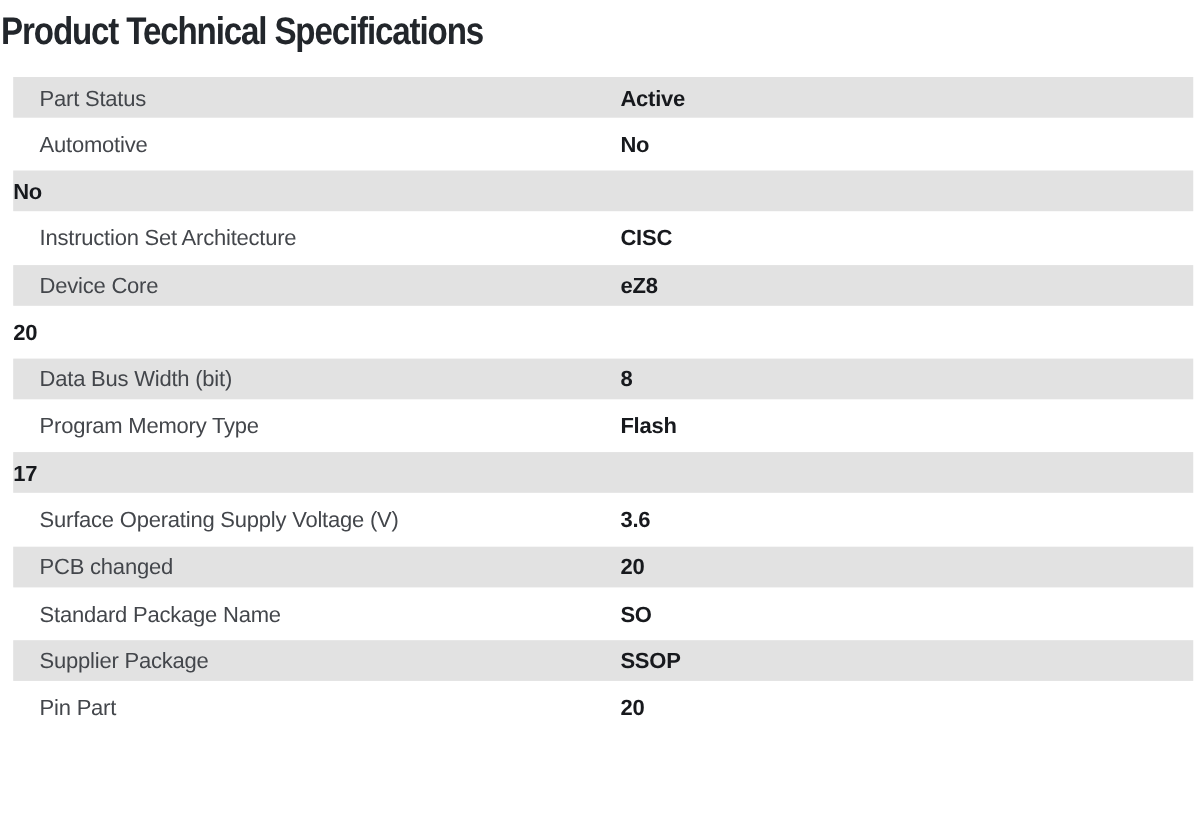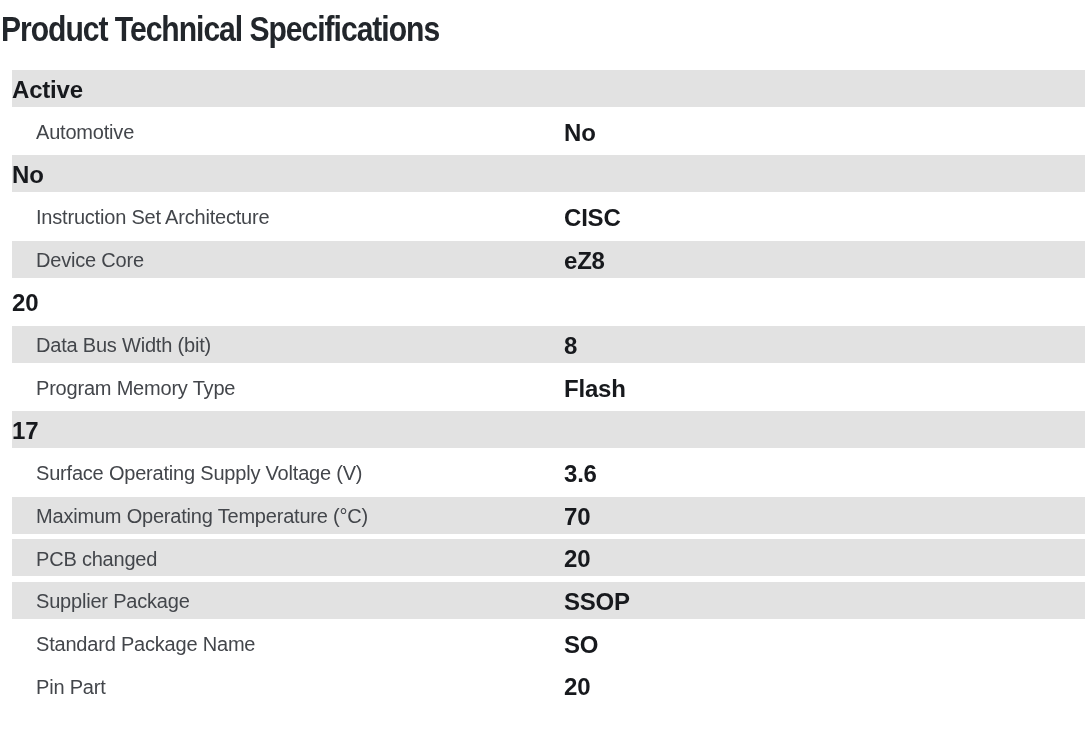--- a/index.html
+++ b/index.html
@@ -44,34 +44,35 @@
   .spec-label {
     width: 552px;
     padding-left: 24px;
     font-size: 20px;
     color: var(--label-text);
     letter-spacing: -0.2px;
     white-space: nowrap;
   }
   .spec-value {
     flex: 1;
-    font-size: 24px;
+    font-size: 20px;
     font-weight: bold;
     color: var(--value-text);
     letter-spacing: -0.2px;
     white-space: nowrap;
   }
 </style>
 </head>
 <body>
 
 <h1 class="page-title">Product Technical Specifications</h1>
 
 <div class="spec-table" id="spec-table">
   <div class="spec-row alt">
+    <div class="spec-label">Part Status</div>
     <div class="spec-value">Active</div>
   </div>
 
   <div class="spec-row">
     <div class="spec-label">Automotive</div>
     <div class="spec-value">No</div>
   </div>
 
   <div class="spec-row alt">
     <div class="spec-value">No</div>
@@ -103,38 +104,34 @@
 
   <div class="spec-row alt">
     <div class="spec-value">17</div>
   </div>
 
   <div class="spec-row">
     <div class="spec-label">Surface Operating Supply Voltage (V)</div>
     <div class="spec-value">3.6</div>
   </div>
 
-  <div class="spec-row alt">
-    <div class="spec-label">Maximum Operating Temperature (°C)</div>
-    <div class="spec-value">70</div>
-  </div>
 
 
   <div class="spec-row alt">
     <div class="spec-label">PCB changed</div>
     <div class="spec-value">20</div>
   </div>
 
+  <div class="spec-row">
+    <div class="spec-label">Standard Package Name</div>
+    <div class="spec-value">SO</div>
+  </div>
+
   <div class="spec-row alt">
     <div class="spec-label">Supplier Package</div>
     <div class="spec-value">SSOP</div>
-  </div>
-
-  <div class="spec-row">
-    <div class="spec-label">Standard Package Name</div>
-    <div class="spec-value">SO</div>
   </div>
 
   <div class="spec-row">
     <div class="spec-label">Pin Part</div>
     <div class="spec-value">20</div>
   </div>
 </div>
 
 </body></html>

